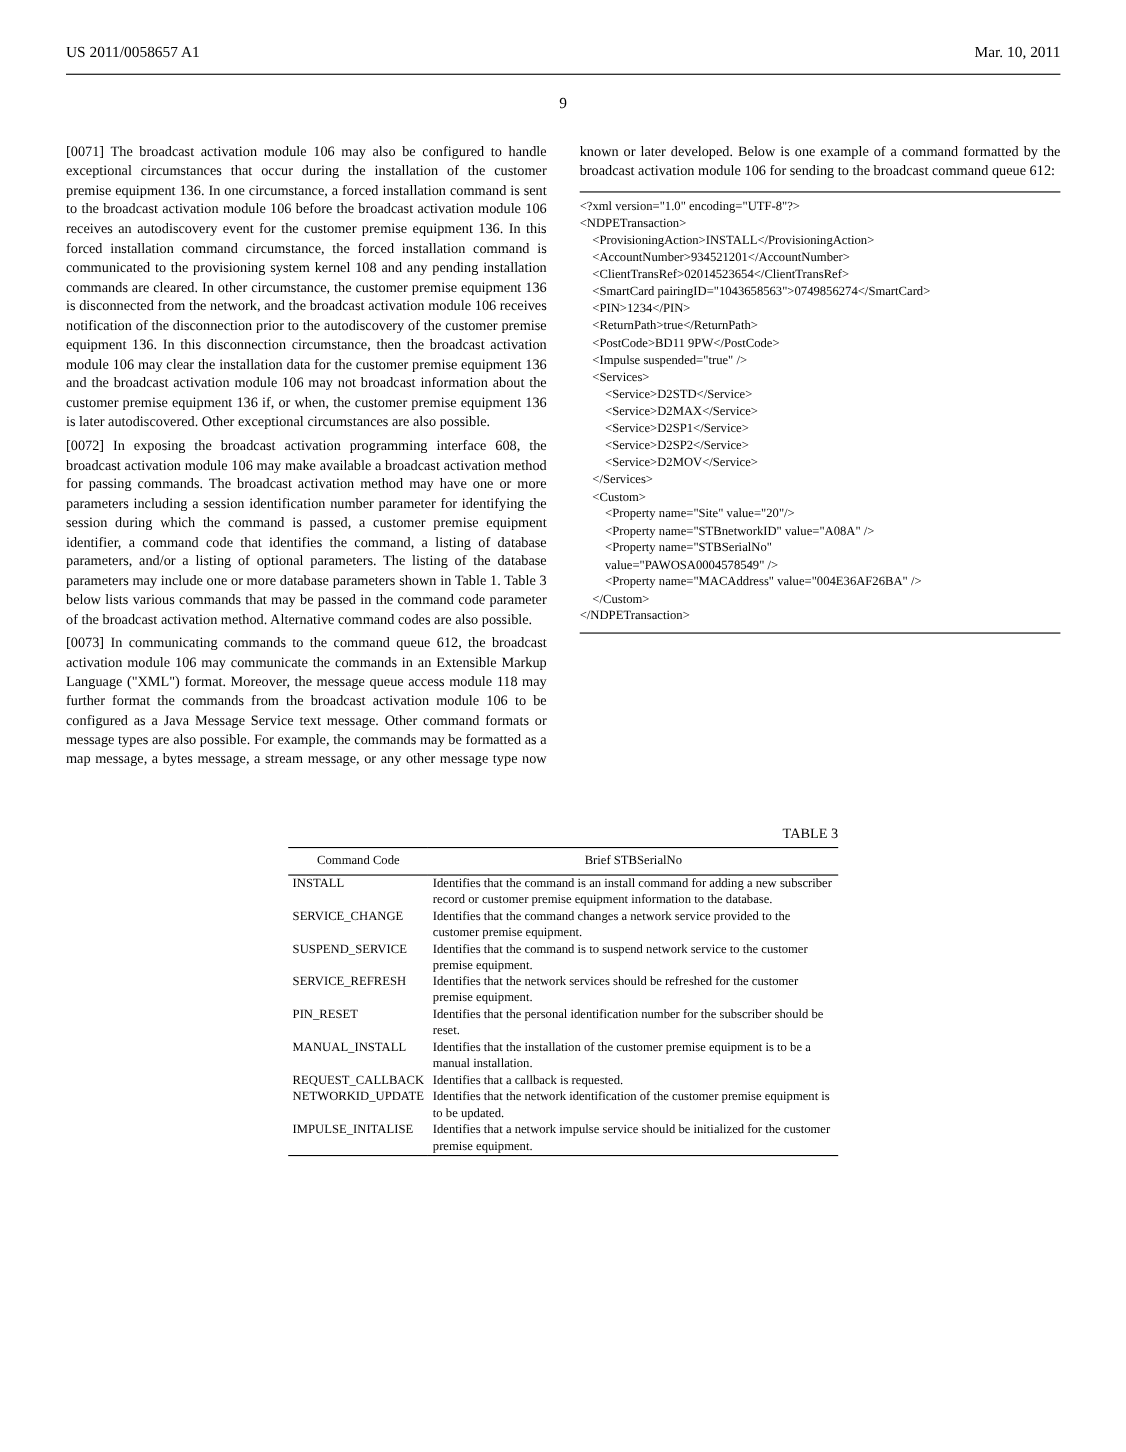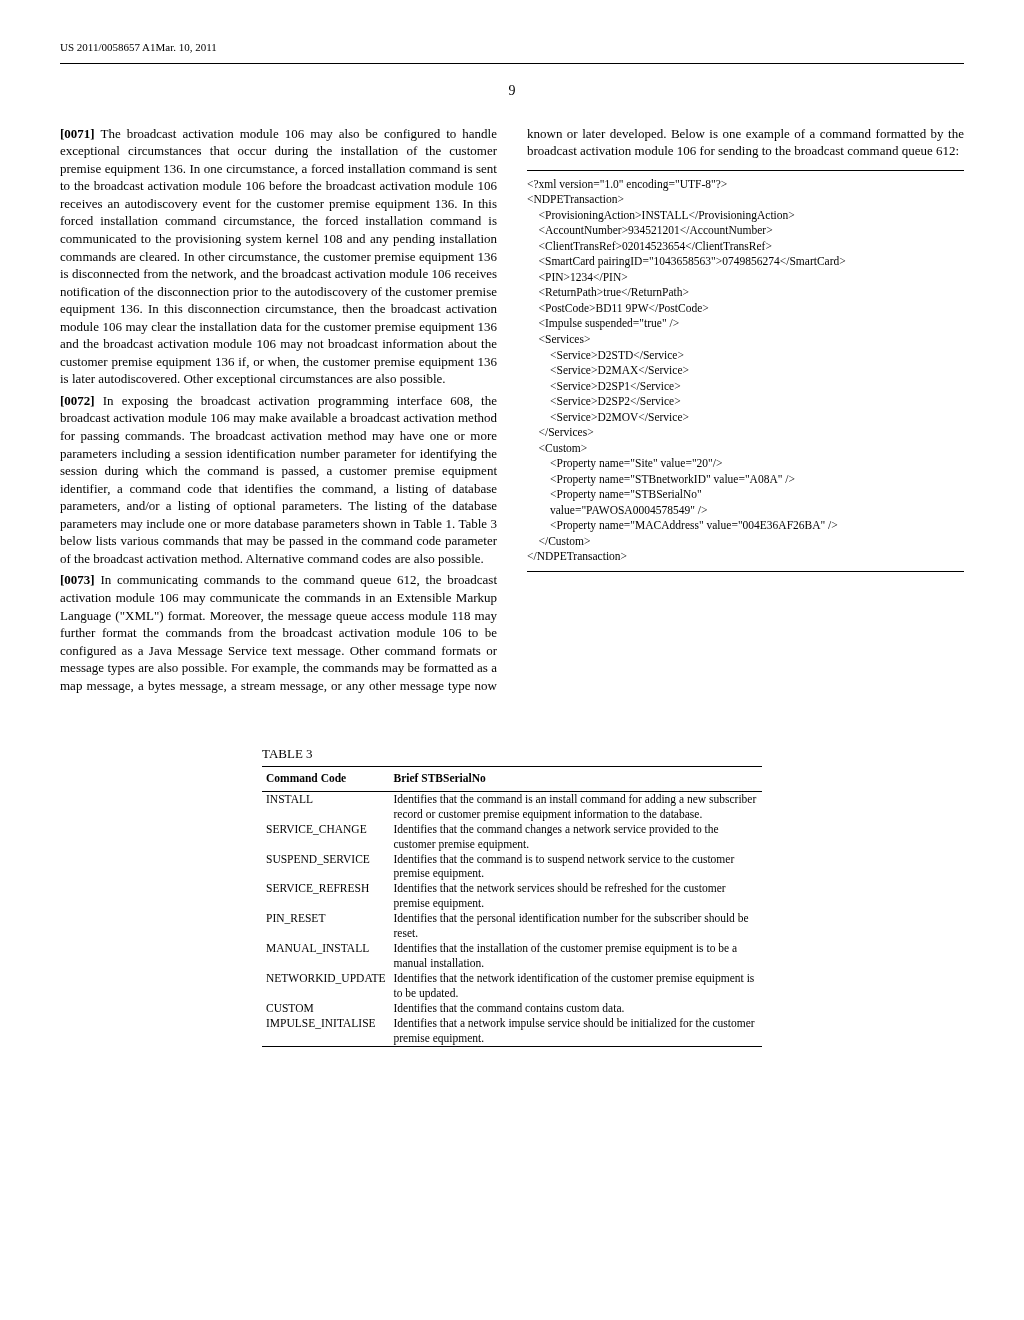--- a/index.html
+++ b/index.html
@@ -8,21 +8,22 @@
     line-height: 1.35;
     color: #000;
     background: #fff;
     margin: 0;
     padding: 40px 60px;
     width: 1024px;
     box-sizing: border-box;
   }
   .header-row {
     display: flex;
-    font-size: 11px;
+    justify-content: space-between;
+    font-size: 14px;
     margin-bottom: 8px;
   }
   hr.top-rule {
     border: none;
     border-top: 1.5px solid #000;
     margin: 0 0 18px 0;
   }
   .page-num {
     text-align: center;
     font-size: 14px;
@@ -32,57 +33,57 @@
     column-count: 2;
     column-gap: 30px;
     column-fill: auto;
     height: 600px;
   }
   .para {
     text-align: justify;
     margin: 0 0 4px 0;
   }
   .para-num {
-    font-weight: bold;
+    font-weight: normal;
   }
   .xml-block {
     font-family: "Times New Roman", Times, serif;
     font-size: 11.5px;
     white-space: pre;
     border-top: 1px solid #000;
     border-bottom: 1px solid #000;
     padding: 6px 0;
     margin-top: 10px;
     line-height: 1.35;
     break-inside: avoid;
   }
   .table-wrap {
     margin: 20px auto 0 auto;
     width: 500px;
   }
   .table-title {
-    text-align: left;
+    text-align: right;
     font-size: 13px;
     margin-bottom: 4px;
   }
   table {
     border-collapse: collapse;
     width: 100%;
     font-size: 11.5px;
   }
   table thead tr {
     border-top: 1px solid #000;
     border-bottom: 1px solid #000;
   }
   table tbody {
     border-bottom: 1px solid #000;
   }
   th {
-    text-align: left;
-    font-weight: bold;
+    text-align: center;
+    font-weight: normal;
     padding: 4px 4px;
   }
   td {
     vertical-align: top;
     padding: 0 4px;
     line-height: 1.3;
   }
   td.code {
     white-space: nowrap;
   }
@@ -169,26 +170,26 @@
         </tr>
         <tr>
           <td class="code">PIN_RESET</td>
           <td>Identifies that the personal identification number for the subscriber should be reset.</td>
         </tr>
         <tr>
           <td class="code">MANUAL_INSTALL</td>
           <td>Identifies that the installation of the customer premise equipment is to be a manual installation.</td>
         </tr>
         <tr>
+          <td class="code">REQUEST_CALLBACK</td>
+          <td>Identifies that a callback is requested.</td>
+        </tr>
+        <tr>
           <td class="code">NETWORKID_UPDATE</td>
           <td>Identifies that the network identification of the customer premise equipment is to be updated.</td>
-        </tr>
-        <tr>
-          <td class="code">CUSTOM</td>
-          <td>Identifies that the command contains custom data.</td>
         </tr>
         <tr>
           <td class="code">IMPULSE_INITALISE</td>
           <td>Identifies that a network impulse service should be initialized for the customer premise equipment.</td>
         </tr>
       </tbody>
   </table>
 </div>
 
 </body></html>

